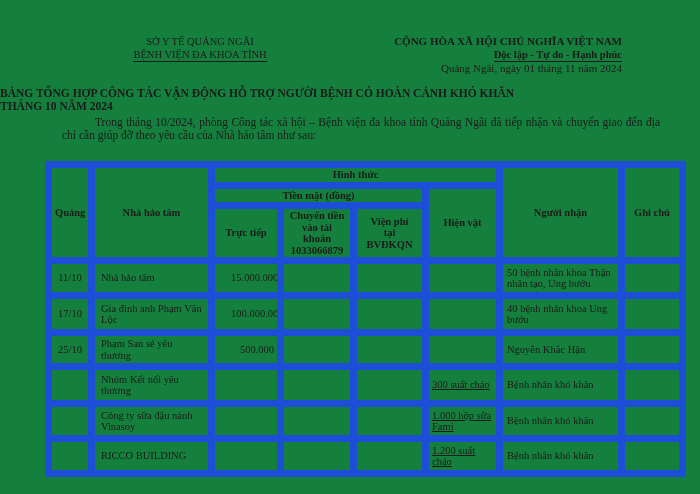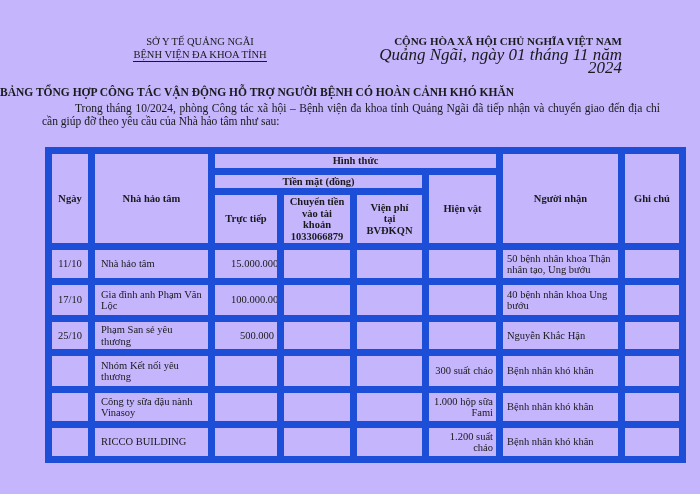--- a/index.html
+++ b/index.html
@@ -5,21 +5,21 @@
   * { margin: 0; padding: 0; box-sizing: border-box; }
   html, body { background: #ffffff; }
   body {
     width: 700px; height: 494px;
     font-family: "Liberation Serif", "DejaVu Serif", serif;
     color: #1a1a1a;
     overflow: hidden;
   }
   .page {
     width: 700px; height: 494px;
-    background: #c4b5fd;
+    background: #15803d;
     padding-top: 35px;
     overflow: hidden;
   }
   
   .doc-header { display: flex; }
   .doc-header-left {
     margin-left: 40px; width: 320px;
     text-align: center; line-height: 13px; font-size: 10.5px;
   }
   .doc-header-right {
@@ -28,32 +28,32 @@
   }
   .hl-line1 { font-weight: normal; }
   .hl-line2 { font-weight: normal; }
   .hl-line2 .u, .hr-line2 .u {
     display: inline-block;
     border-bottom: 1px solid #1a1a1a;
     padding-bottom: 0px;
   }
   .hr-line1 { font-weight: bold; font-size: 11px; }
   .hr-line2 { font-weight: bold; }
-  .hr-line3 { font-style: italic; font-size: 17px; }
+  .hr-line3 { font-size: 11px; }
   
   .doc-title {
     margin-top: 12px;
     text-align: left;
     font-weight: bold;
     font-size: 11.5px;
     line-height: 13px;
   }
   
   .intro {
-    margin: 3px 40px 0 42px;
+    margin: 3px 40px 0 62px;
     font-size: 11.5px;
     line-height: 13px;
     text-align: justify;
     text-indent: 33px;
   }
   
   table.summary {
     margin: 19px 0 0 45px;
     border-collapse: collapse;
     table-layout: fixed;
@@ -68,63 +68,65 @@
   }
   table.summary th {
     font-weight: bold;
     text-align: center;
     padding: 1px 3px;
   }
   th.pre { white-space: pre-line; }
   td.c-date   { text-align: center; }
   td.c-donor  { text-align: left; padding: 2px 4px 2px 6px; }
   td.c-money  { text-align: right; padding-right: 3px; padding-left: 16px; }
-  td.c-inkind { text-align: right; padding: 1px 3px; }
+  td.c-inkind { text-align: left; padding: 1px 3px; text-decoration: underline; }
   td.c-recip  { text-align: left; padding: 2px 4px 2px 4px; }
   td.c-note   { text-align: center; }
   tr.hrow1 { height: 18px; }
   tr.hrow2 { height: 14px; }
   tr.hrow3 { height: 54px; }
 </style>
 </head>
 <body>
 
 <div class="page">
 
   <div class="doc-header">
     <div class="doc-header-left">
       <div class="hl-line1">SỞ Y TẾ QUẢNG NGÃI</div>
       <div class="hl-line2"><span class="u">BỆNH VIỆN ĐA KHOA TỈNH</span></div>
     </div>
     <div class="doc-header-right">
       <div class="hr-line1">CỘNG HÒA XÃ HỘI CHỦ NGHĨA VIỆT NAM</div>
+      <div class="hr-line2"><span class="u">Độc lập - Tự do - Hạnh phúc</span></div>
       <div class="hr-line3">Quảng Ngãi, ngày 01 tháng 11 năm 2024</div>
     </div>
   </div>
 
   <div class="doc-title">
     <div>BẢNG TỔNG HỢP CÔNG TÁC VẬN ĐỘNG HỖ TRỢ NGƯỜI BỆNH CÓ HOÀN CẢNH KHÓ KHĂN</div>
+    <div>THÁNG 10 NĂM 2024</div>
   </div>
 
   <p class="intro">Trong tháng 10/2024, phòng Công tác xã hội – Bệnh viện đa khoa tỉnh Quảng Ngãi đã tiếp nhận và chuyển giao đến địa chỉ cần giúp đỡ theo yêu cầu của Nhà hảo tâm như sau:</p>
 
   <table class="summary">
     <colgroup>
       <col style="width:43px">
         <col style="width:120px">
         <col style="width:69px">
         <col style="width:73px">
       <col style="width:72px">
         <col style="width:74px">
         <col style="width:122px">
         <col style="width:61px">
     </colgroup>
     <thead>
       <tr class="hrow1">
-        <th rowspan="3">Ngày</th>
+        <th rowspan="3">Quảng</th>
         <th rowspan="3">Nhà hảo tâm</th>
         <th colspan="4">Hình thức</th>
         <th rowspan="3">Người nhận</th>
         <th rowspan="3">Ghi chú</th>
       </tr>
       <tr class="hrow2">
         <th colspan="3">Tiền mặt (đồng)</th>
         <th rowspan="2">Hiện vật</th>
       </tr>
       <tr class="hrow3">

